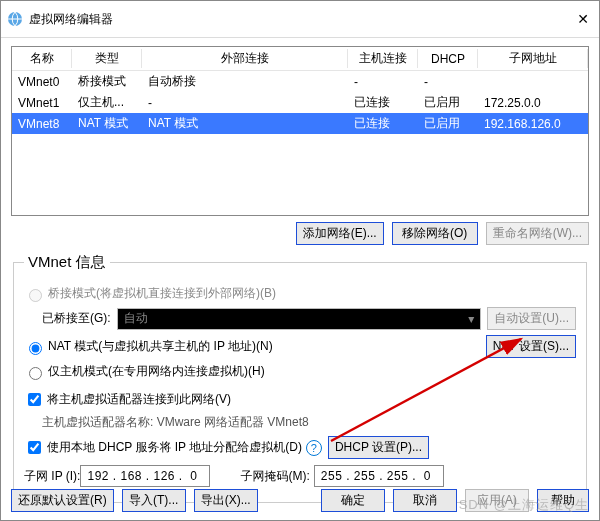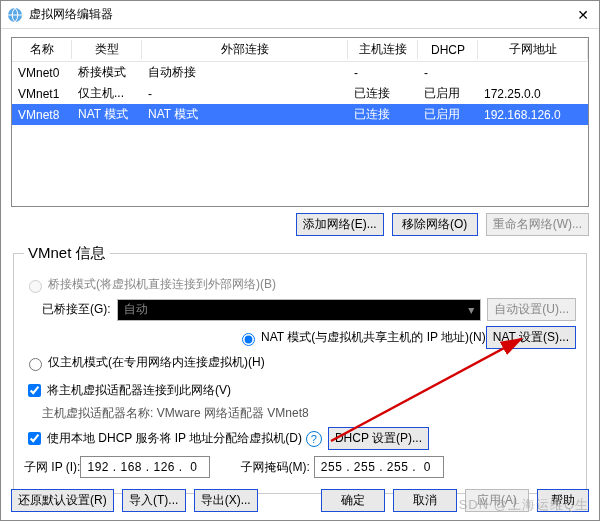--- a/index.html
+++ b/index.html
@@ -1,18 +1,18 @@
 <!DOCTYPE html>
 <html><head>
 <meta charset="utf-8">
 <style>
 * { box-sizing: border-box; }
 body { margin:0; font-family:"Microsoft YaHei","Segoe UI",Tahoma,sans-serif; font-size:12px; color:#000; background:#fff; }
 .window { width:600px; height:521px; border:1px solid #888; position:relative; background:#fff; overflow:hidden; }
-.titlebar { height:28px; border-bottom:1px solid #dcdcdc; display:flex; align-items:center; padding:0 6px; }
+.titlebar { height:37px; border-bottom:1px solid #dcdcdc; display:flex; align-items:center; padding:0 6px; }
 .titlebar .icon { width:16px; height:16px; margin-right:6px; }
 .titlebar .title { flex:1; font-size:12px; }
 .titlebar .close { width:20px; text-align:center; font-size:14px; cursor:pointer; }
 .content { padding:8px 10px; }
 .table-box { border:1px solid #888; height:170px; overflow:hidden; position:relative; }
 table { width:100%; border-collapse:collapse; font-size:12px; }
 th { text-align:center; font-weight:400; padding:3px 6px; border-bottom:1px solid #e5e5e5; background:#fff; position:relative; }
 th::after { content:""; position:absolute; right:0; top:2px; bottom:2px; width:1px; background:#e5e5e5; }
 td { padding:2px 6px; }
 tr.selected td { background:#3a79ff; color:#fff; }
@@ -111,21 +111,21 @@
       </div>
       <div class="row indent">
         <span class="disabled" style="margin-right:6px">已桥接至(G):</span>
         <div class="select">
             <span>自动</span>
           </div>
         <span class="small-gap"></span>
         <button class="btn" disabled="">自动设置(U)...</button>
       </div>
 
-      <div class="row" style="justify-content:flex-end">
+      <div class="row" style="justify-content:space-between">
         <label>
             <input type="radio" checked="" style="">
             <span>NAT 模式(与虚拟机共享主机的 IP 地址)(N)</span>
           </label>
         <button class="btn">NAT 设置(S)...</button>
       </div>
 
       <div class="row">
         <label>
             <input type="radio" style="">

